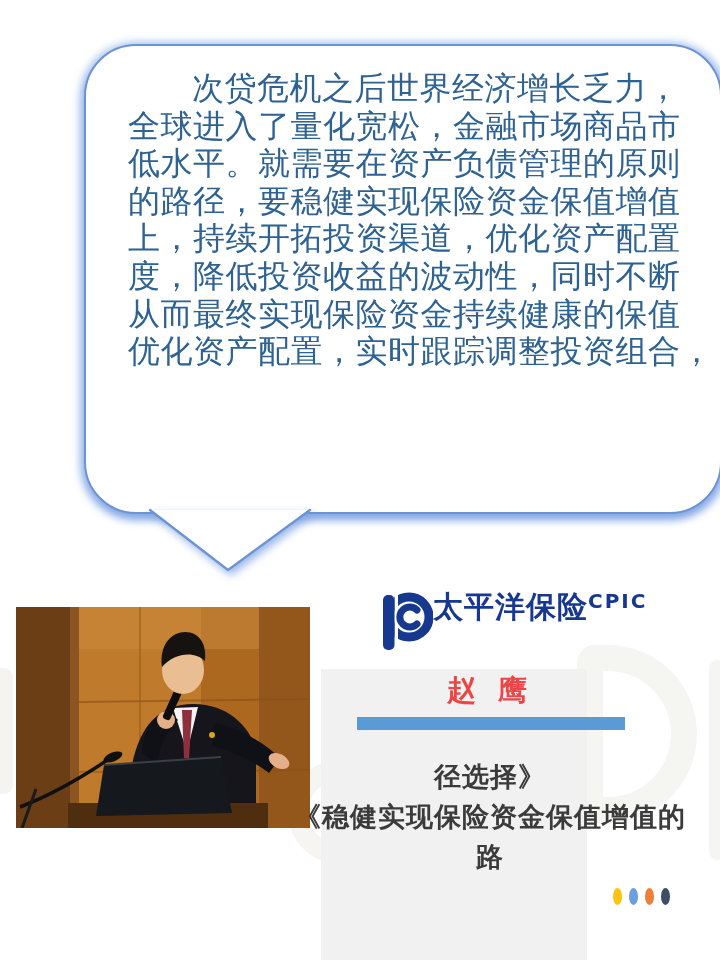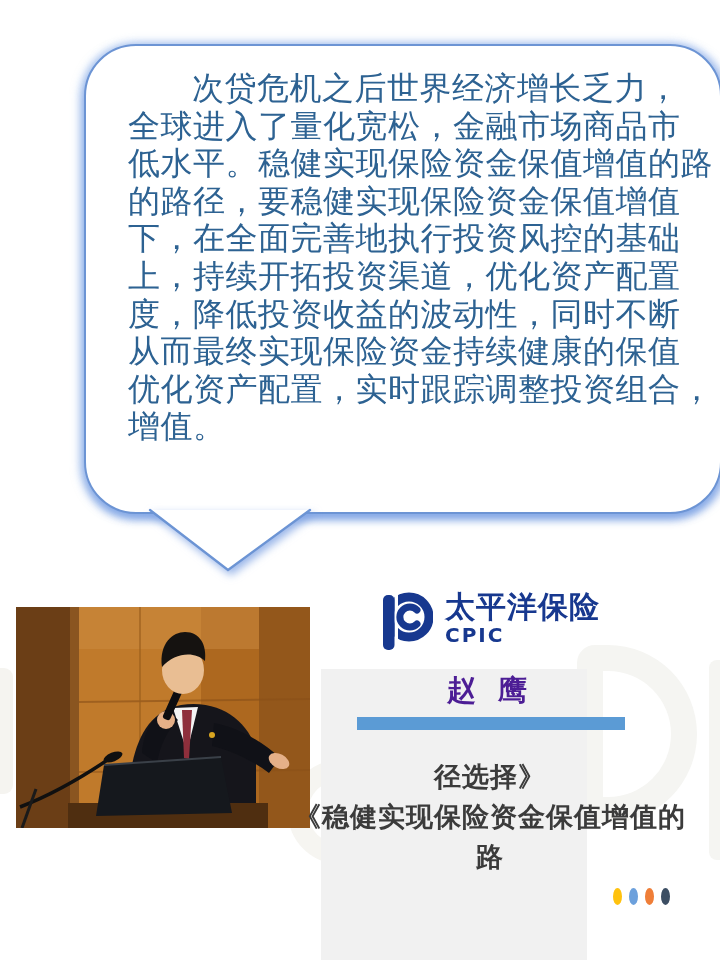--- a/index.html
+++ b/index.html
@@ -27,21 +27,21 @@
                letter-spacing:0.5px;}
   .bubble-line.indent{text-indent:2em;}
   .bubble-tail{position:absolute;left:138px;top:508px;z-index:4;
                filter:drop-shadow(3px 4px 4px rgba(120,158,225,.75));}
 
   
   .photo{position:absolute;left:16px;top:607px;width:294px;height:221px;overflow:hidden;z-index:2;}
 
   
   .logo-row{position:absolute;left:379px;top:590px;display:flex;align-items:flex-start;z-index:2;}
-  .logo-text{margin-left:12px;display:flex;flex-direction:column;}
+  .logo-text{display:flex;flex-direction:row;}
   .logo-zh{font-size:30px;font-weight:700;color:#17388F;letter-spacing:1px;line-height:34px;}
   .logo-en{font-size:20px;font-weight:700;color:#17388F;letter-spacing:2px;line-height:22px;}
 
   
   .panel{position:absolute;left:321px;top:669px;width:266px;height:291px;background:#F1F1F1;z-index:1;}
   .speaker-name{position:absolute;left:355px;top:671px;width:270px;text-align:center;
                 font-size:29px;font-weight:700;color:#2173BE;letter-spacing:6px;z-index:2;}
   .divider{position:absolute;left:357px;top:717px;width:268px;height:13px;background:#5B9BD5;z-index:2;}
   .talk-title{position:absolute;left:281px;top:757px;width:418px;text-align:center;
               font-size:27px;font-weight:600;color:#3B3B3B;line-height:40px;letter-spacing:1px;z-index:2;}
@@ -56,28 +56,26 @@
 <div class="canvas">
 
   <div class="wm wm-bar-left"></div>
   <div class="wm wm-letter-d"></div>
   <div class="wm wm-bar-right"></div>
   <div class="wm wm-ring-mid"></div>
 
   <div class="bubble">
     <div class="bubble-line indent">次贷危机之后世界经济增长乏力，</div>
     <div class="bubble-line">全球进入了量化宽松，金融市场商品市</div>
-    <div class="bubble-line">低水平。稳健实现保险资金保值增值的路</div>
+    <div class="bubble-line">低水平。就需要在资产负债管理的原则</div>
     <div class="bubble-line">的路径，要稳健实现保险资金保值增值</div>
-    <div class="bubble-line">下，在全面完善地执行投资风控的基础</div>
     <div class="bubble-line">上，持续开拓投资渠道，优化资产配置</div>
     <div class="bubble-line">度，降低投资收益的波动性，同时不断</div>
     <div class="bubble-line">从而最终实现保险资金持续健康的保值</div>
     <div class="bubble-line">优化资产配置，实时跟踪调整投资组合，</div>
-    <div class="bubble-line">增值。</div>
   </div>
 
   <svg class="bubble-tail" width="184" height="72" viewBox="0 0 184 72">
     <path d="M12,2 L90,62 L172,2" fill="#ffffff" stroke="#6C94D4" stroke-width="2.3" stroke-linecap="round"></path>
   </svg>
 
   <div class="photo">
     <svg width="294" height="221" viewBox="0 0 294 221">
 
       <rect width="294" height="221" fill="#B4762B"></rect>
@@ -125,21 +123,21 @@
       <rect x="4" y="5" width="11.5" height="55" rx="5" fill="#17388F"></rect>
       <path d="M38,20 A10,10 0 1 0 38,34" fill="none" stroke="#17388F" stroke-width="7" stroke-linecap="round"></path>
     </svg>
     <div class="logo-text">
       <span class="logo-zh">太平洋保险</span>
       <span class="logo-en">CPIC</span>
     </div>
   </div>
 
   <div class="panel"></div>
-  <div class="speaker-name" style="color: #4c1d95;">赵 鹰</div>
+  <div class="speaker-name" style="color: #ef4444;">赵 鹰</div>
   <div class="divider"></div>
   <div class="talk-title">
     <div>径选择》</div>
     <div>《稳健实现保险资金保值增值的路</div>
   </div>
 
   <div class="dots">
     <span class="dot" style="background: rgb(255, 194, 14);"></span>
     <span class="dot" style="background: rgb(108, 160, 220);"></span>
     <span class="dot" style="background: rgb(239, 126, 56);"></span>

